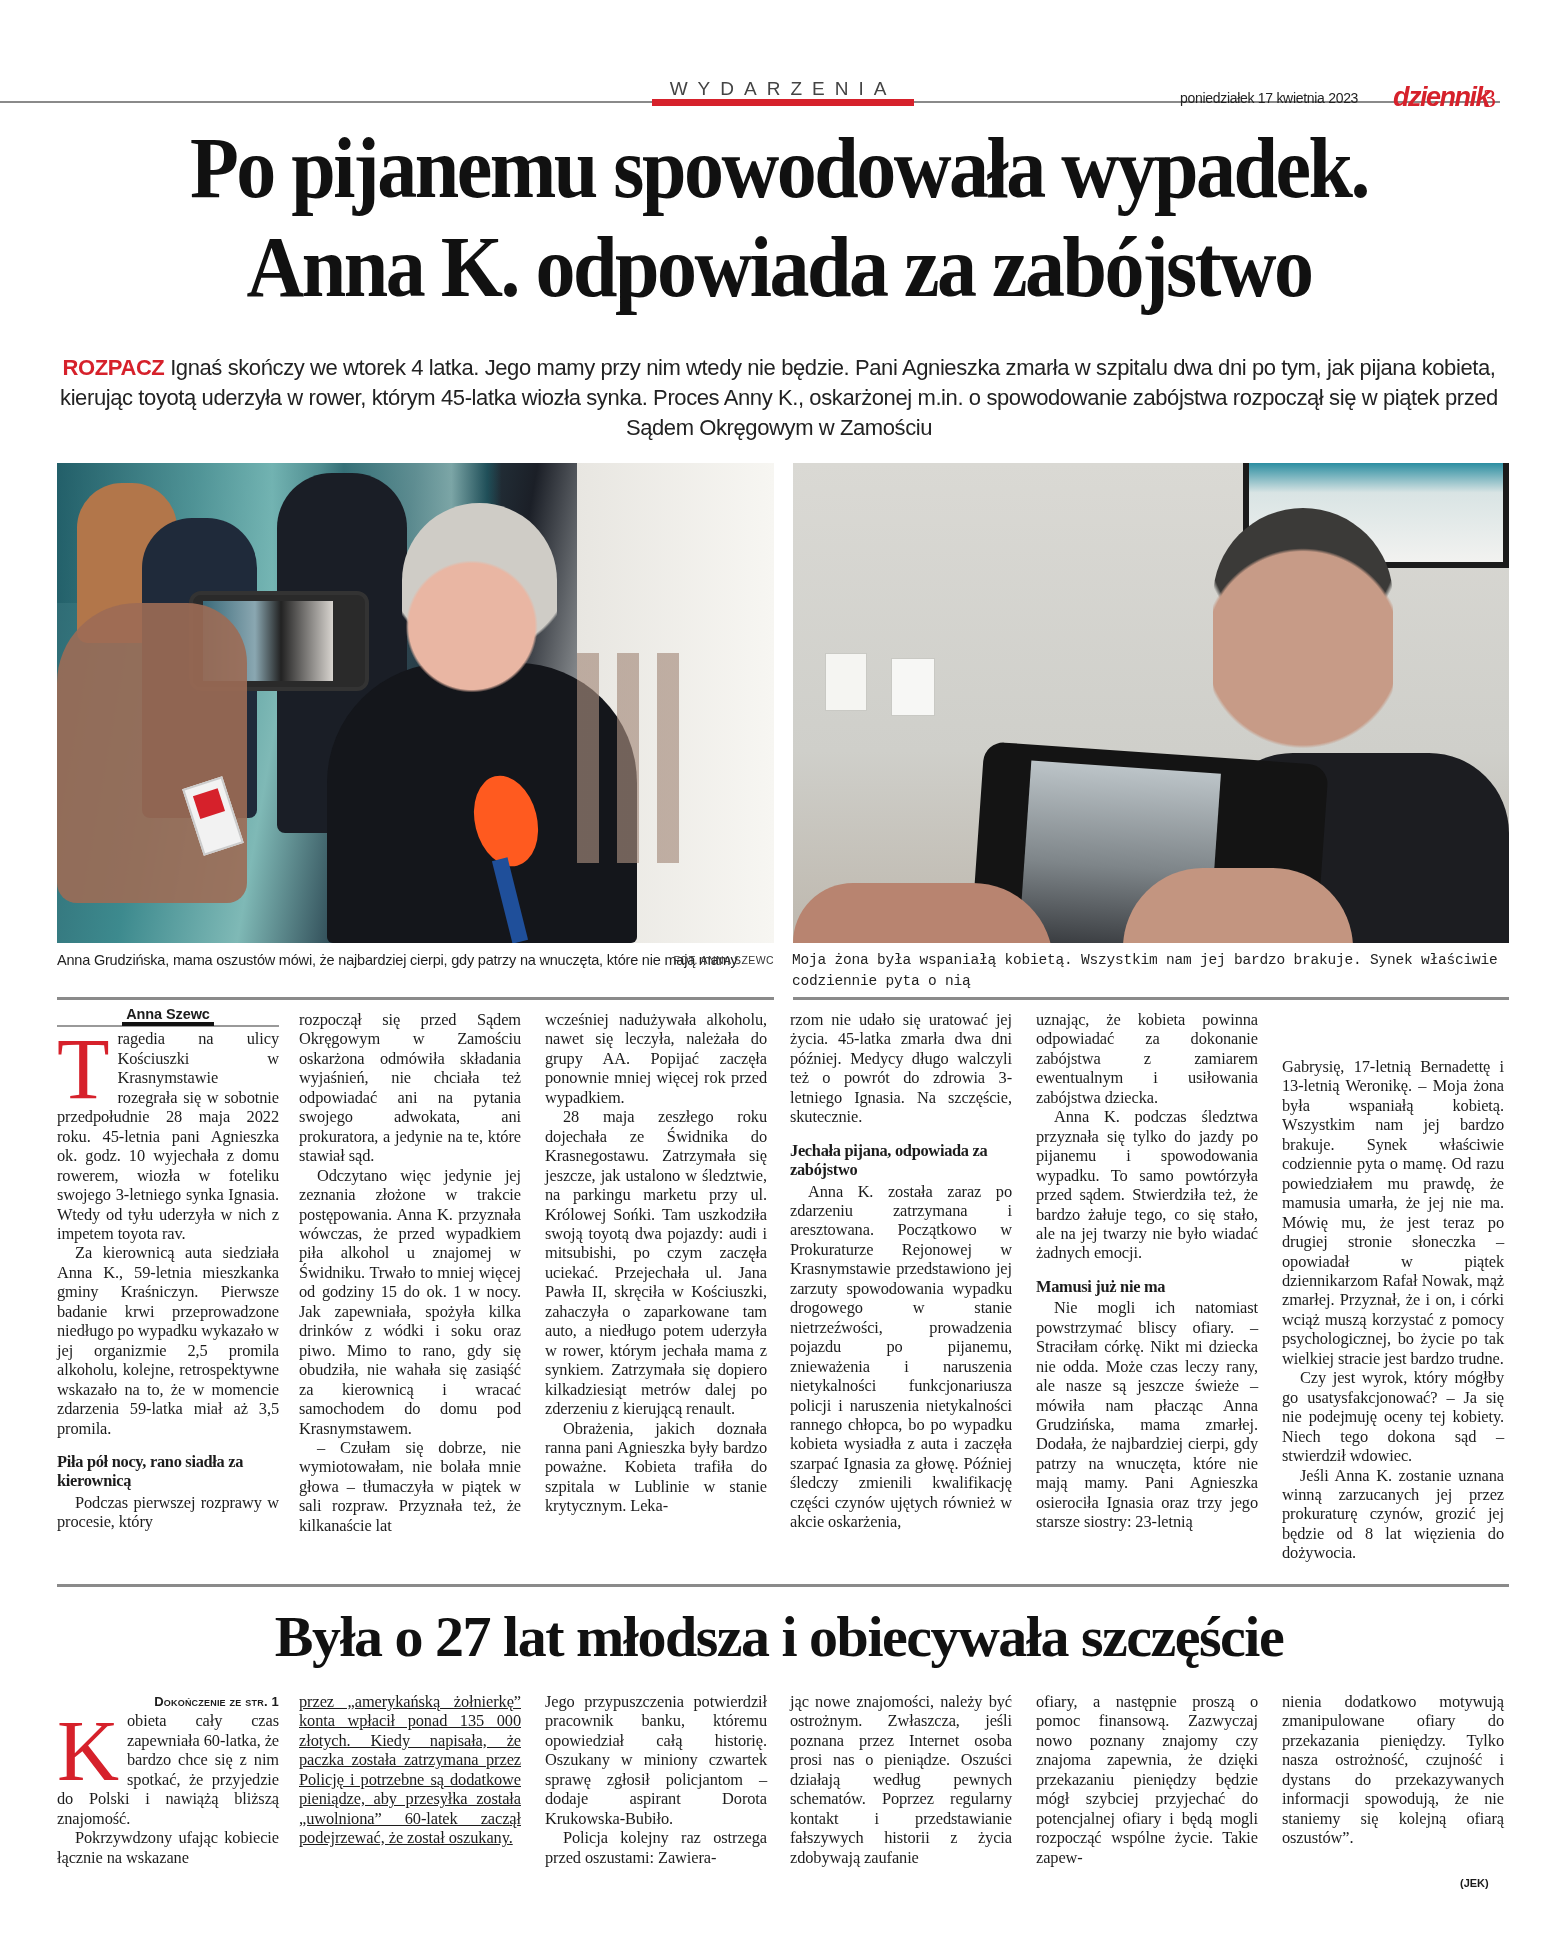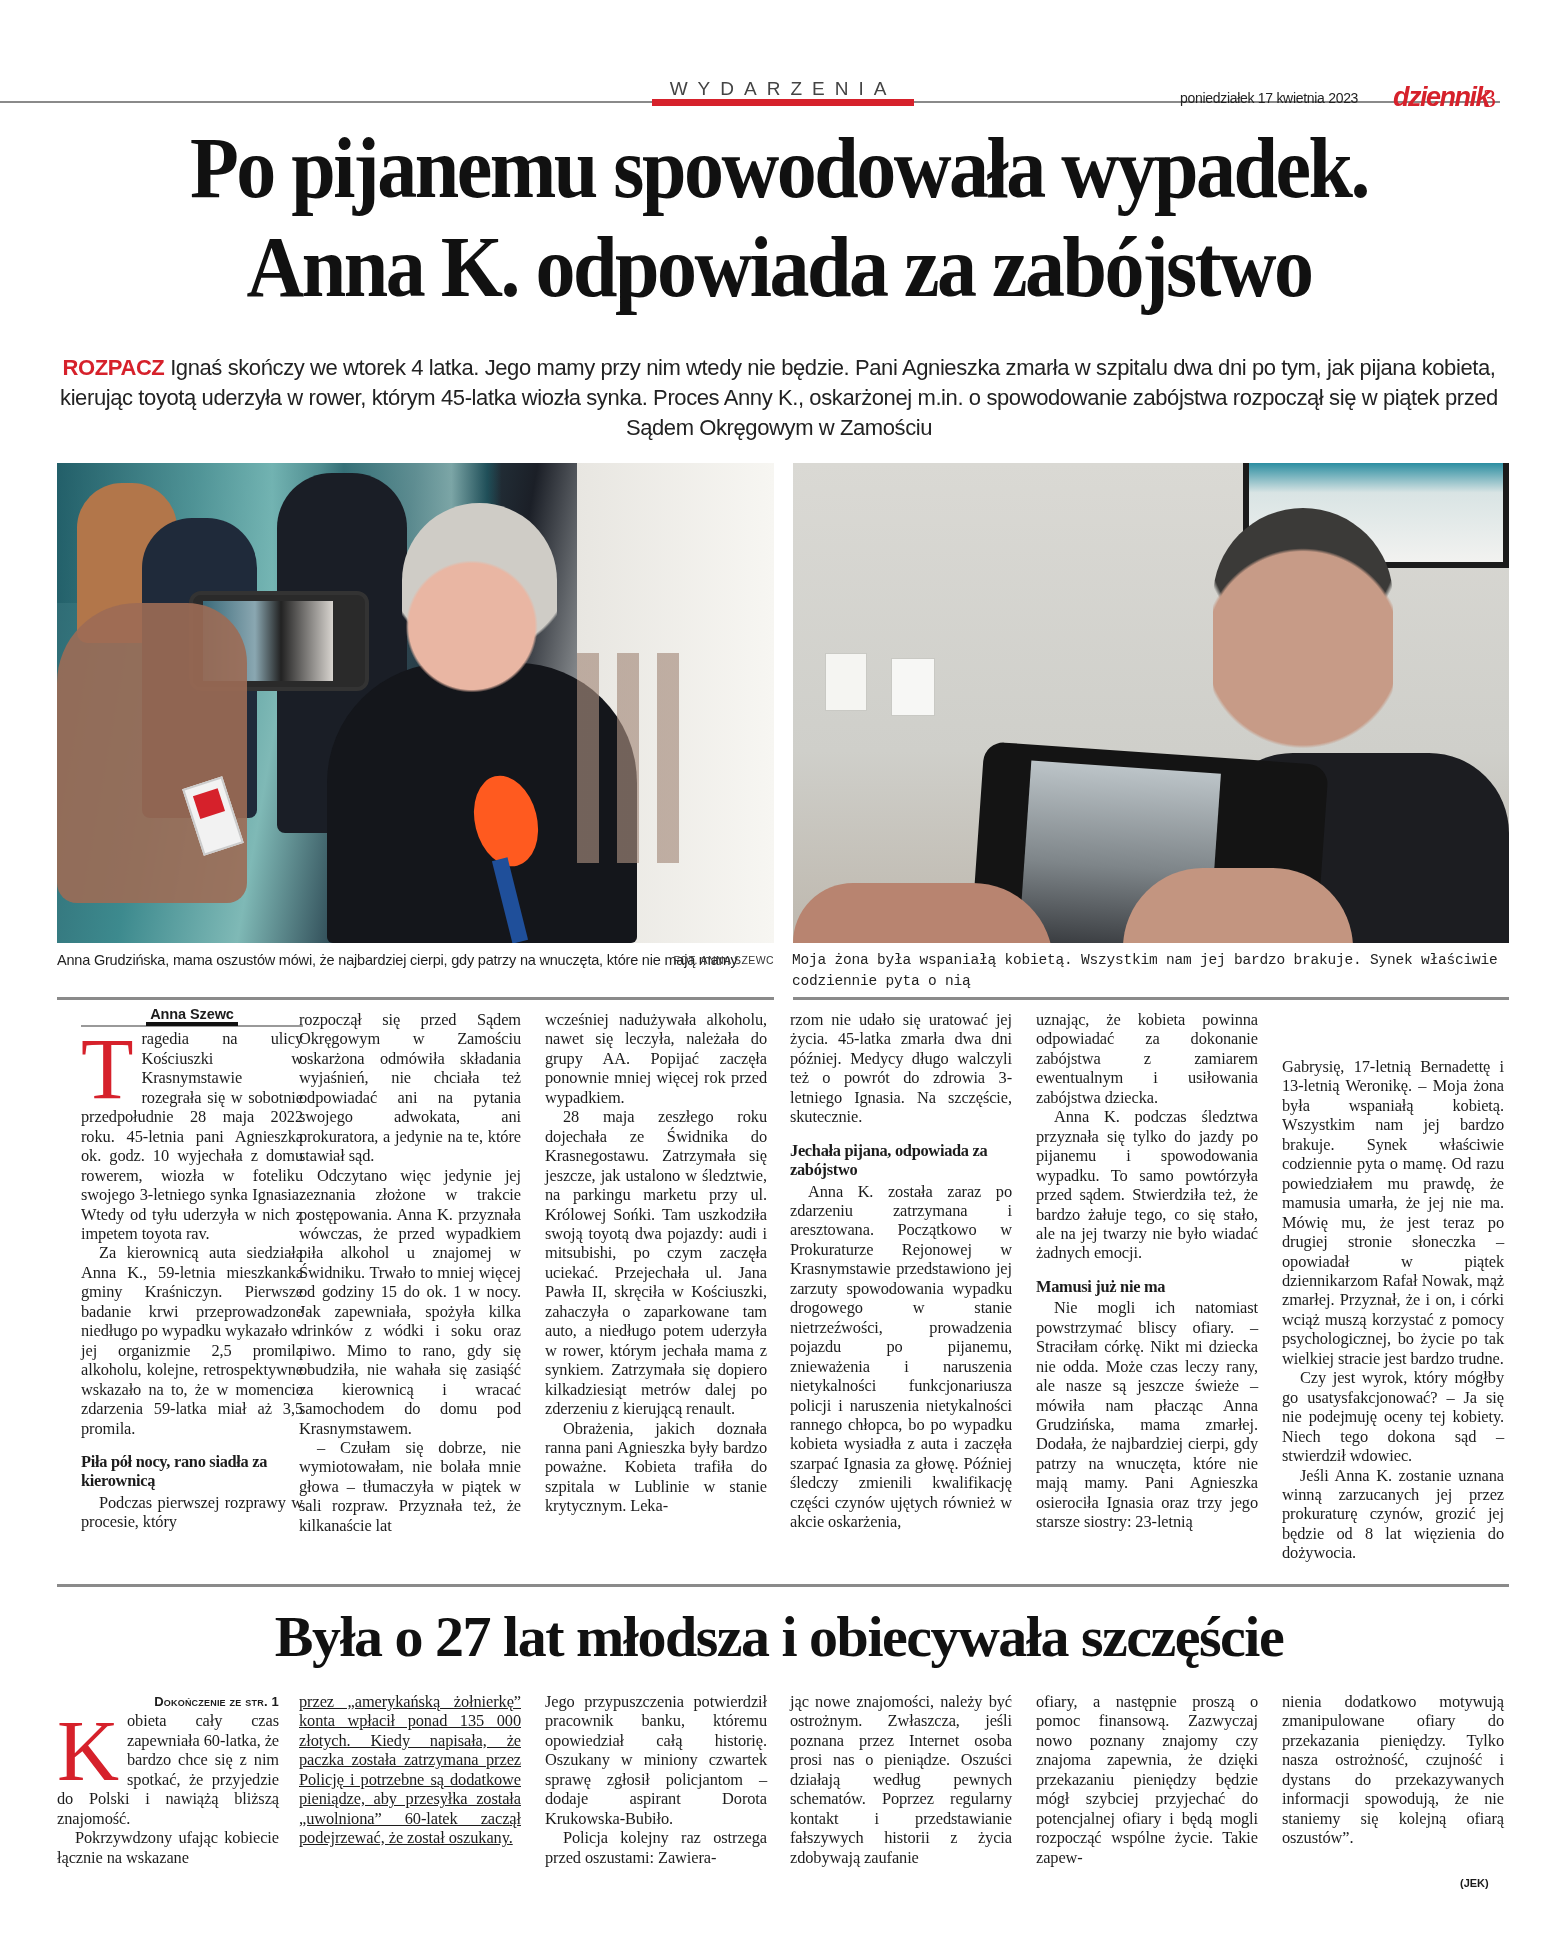--- a/index.html
+++ b/index.html
@@ -124,21 +124,21 @@
 <div class="caption-row cap-left">
   <span>Anna Grudzińska, mama oszustów mówi, że najbardziej cierpi, gdy patrzy na wnuczęta, które nie mają mamy</span>
   <span class="credit">FOT. ANNA SZEWC</span>
 </div>
 <div class="caption-row cap-right">
   <span>Moja żona była wspaniałą kobietą. Wszystkim nam jej bardzo brakuje. Synek właściwie codziennie pyta o nią</span>
 </div>
 <div class="cap-rule" style="left:57px;width:717px;"></div>
 <div class="cap-rule" style="left:793px;width:716px;"></div>
 
-<div class="col" style="left:57px;top:1005px;margin-left:24px;">
+<div class="col" style="left:57px;top:1005px;">
   <div class="byline"><span>Anna Szewc</span></div>
   <p class="noindent"><span class="dropcap">T</span><span>ragedia na ulicy Kościuszki w Krasnymstawie rozegrała się w sobotnie przedpołudnie 28 maja 2022 roku. 45-letnia pani Agnieszka ok. godz. 10 wyjechała z domu rowerem, wiozła w foteliku swojego 3-letniego synka Ignasia. Wtedy od tyłu uderzyła w nich z impetem toyota rav.</span></p>
   <p>Za kierownicą auta siedziała Anna K., 59-letnia mieszkanka gminy Kraśniczyn. Pierwsze badanie krwi przeprowadzone niedługo po wypadku wykazało w jej organizmie 2,5 promila alkoholu, kolejne, retrospektywne wskazało na to, że w momencie zdarzenia 59-latka miał aż 3,5 promila.</p>
   <h4>Piła pół nocy, rano siadła za kierownicą</h4>
   <p>Podczas pierwszej rozprawy w procesie, który</p>
 </div>
 
 <div class="col" style="left:299px;">
   <p class="noindent">rozpoczął się przed Sądem Okręgowym w Zamościu oskarżona odmówiła składania wyjaśnień, nie chciała też odpowiadać ani na pytania swojego adwokata, ani prokuratora, a jedynie na te, które stawiał sąd.</p>
   <p>Odczytano więc jedynie jej zeznania złożone w trakcie postępowania. Anna K. przyznała wówczas, że przed wypadkiem piła alkohol u znajomej w Świdniku. Trwało to mniej więcej od godziny 15 do ok. 1 w nocy. Jak zapewniała, spożyła kilka drinków z wódki i soku oraz piwo. Mimo to rano, gdy się obudziła, nie wahała się zasiąść za kierownicą i wracać samochodem do domu pod Krasnymstawem.</p>

